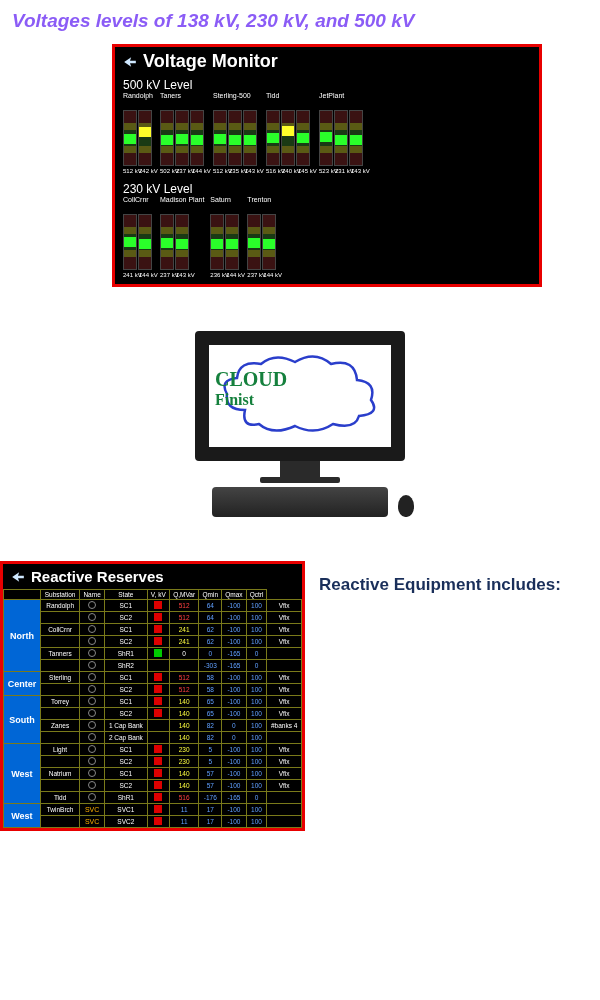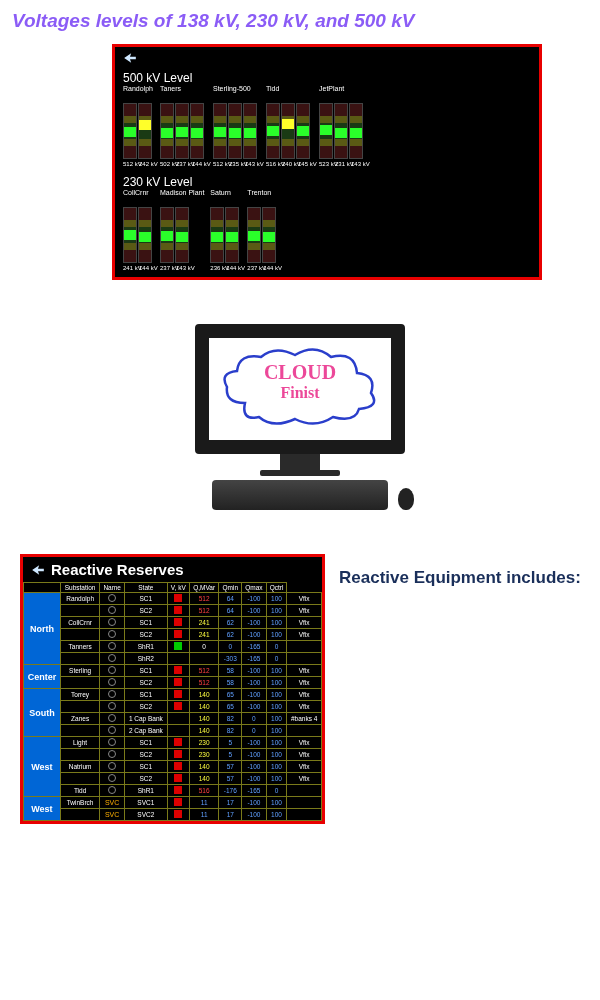--- a/index.html
+++ b/index.html
@@ -1,40 +1,40 @@
 <!DOCTYPE html>
 <html><head>
 <meta charset="utf-8">
 <style>
   * { box-sizing: border-box; margin: 0; padding: 0; }
   body { width: 600px; background: #fff; font-family: Arial, sans-serif; }
   .page-title { color: #8b5cf6; font-family: 'Arial Black', Arial, sans-serif; font-size: 19px; font-weight: 900; font-style: italic; padding: 10px 12px 6px; }
   .panel-wrap { border: 3px solid #e80000; background: #000; margin: 6px auto; }
   .vm-wrap { width: 430px; margin-left: 112px; }
-  .rr-wrap { width: 305px; margin-left: 20px; display: inline-block; vertical-align: top; }
+  .rr-wrap { width: 305px; display: inline-block; vertical-align: top; }
   .panel-header { display: flex; align-items: center; padding: 4px 8px; }
   .panel-title { color: #fff; font-size: 18px; font-weight: bold; }
   .arrow-icon { width: 14px; height: 14px; margin-right: 6px; }
   .arrow-icon svg { width: 100%; height: 100%; }
   .level-title { color: #fff; font-size: 12px; padding: 2px 8px 0; }
   .station-row { display: flex; gap: 6px; padding: 0 8px 6px; flex-wrap: wrap; }
   .station { }
   .station-name { color: #fff; font-size: 7px; margin-bottom: 2px; height: 16px; line-height: 8px; }
   .bars { display: flex; gap: 1px; }
   .bar { width: 14px; height: 56px; border: 1px solid #444; position: relative; background: linear-gradient(to bottom,#3a1212 0%,#3a1212 22%,#5a5a14 22%,#5a5a14 35%,#1a3a14 35%,#1a3a14 65%,#5a5a14 65%,#5a5a14 78%,#3a1212 78%,#3a1212 100%); }
   .bar-ind { position: absolute; left: 0; width: 100%; height: 10px; }
   .green-ind { background: #2aff2a; }
   .yellow-ind { background: #ffff2a; }
   .bar-readings { display: flex; gap: 1px; margin-top: 2px; }
   .reading { color: #fff; font-size: 6px; width: 15px; white-space: nowrap; }
   .cloud-section { text-align: center; margin: 44px 0 34px; }
   .monitor-frame { display: inline-block; position: relative; }
   .screen { width: 210px; height: 130px; background: #fff; border: 14px solid #1a1a1a; border-radius: 4px; position: relative; }
   .cloud { position: absolute; top: 50%; left: 50%; transform: translate(-50%,-50%); }
-  .cloud-text { font-family: 'Comic Sans MS', cursive; color: #ec4899; font-weight: bold; text-align: center; }
+  .cloud-text { font-family: 'Comic Sans MS', cursive; color: #15803d; font-weight: bold; text-align: left; }
   .cloud-text .line1 { font-size: 20px; }
   .cloud-text .line2 { font-size: 16px; }
   .stand { width: 40px; height: 16px; background: #2a2a2a; margin: 0 auto; }
   .base { width: 80px; height: 6px; background: #2a2a2a; margin: 0 auto; border-radius: 2px; }
   .keyboard { width: 176px; height: 30px; background: linear-gradient(#444,#222); margin: 4px auto 0; border-radius: 4px; position: relative; }
   .mouse { position: absolute; right: -26px; bottom: 0; width: 16px; height: 22px; background: #222; border-radius: 50% 50% 45% 45%; }
   .bottom-row { display: flex; align-items: flex-start; gap: 14px; padding: 0 0 20px; }
   .rr-table { width: 100%; border-collapse: collapse; font-size: 6.5px; color: #fff; }
   .rr-table th, .rr-table td { border: 1px solid #7a7a1a; padding: 1px 2px; text-align: center; }
   .rr-table th { background: #000; color: #fff; font-weight: normal; }
@@ -59,20 +59,21 @@
 
 <div class="page-title">Voltages levels of 138 kV, 230 kV, and 500 kV</div>
 
 <div class="panel-wrap vm-wrap">
   <div class="panel-header">
     <span class="arrow-icon">
       <svg viewBox="0 0 24 24">
           <path d="M2 12 L14 4 L12 10 L22 10 L22 14 L12 14 L14 20 Z" fill="#cfe8ff"></path>
         </svg>
     </span>
+    <span class="panel-title">Voltage Monitor</span>
   </div>
   <div id="vm-body">
       <div class="level-title">500 kV Level</div>
       <div class="station-row">
         <div class="station">
           <div class="station-name">Randolph</div>
           <div class="bars">
             <div class="bar">
               <div class="bar-ind green-ind" style="top: 42%;"></div>
             </div>

